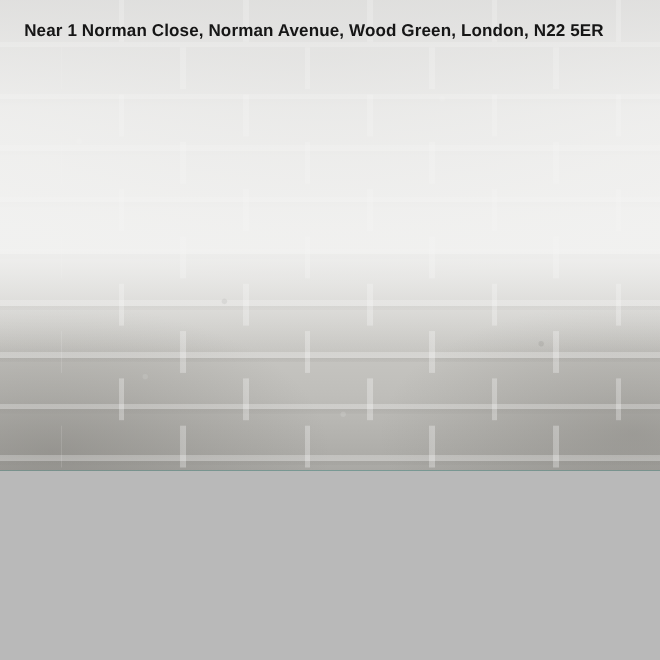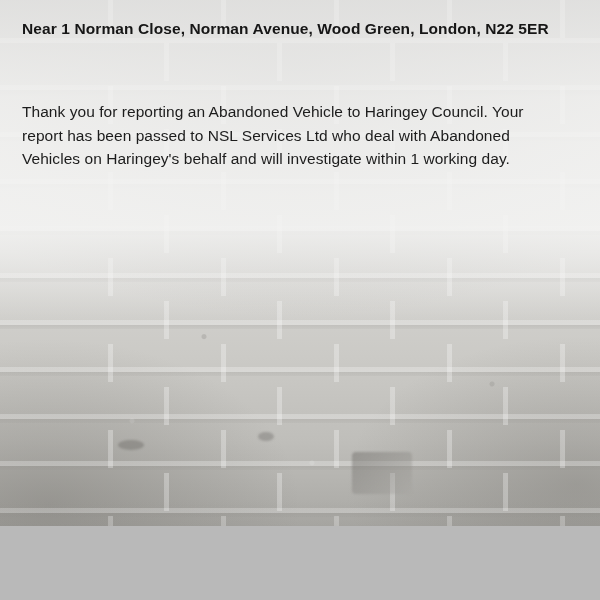--- a/index.html
+++ b/index.html
@@ -10,21 +10,21 @@
     width: 600px;
     height: 600px;
     font-family: "Liberation Sans", sans-serif;
     background: #b9b9b9;
     overflow: hidden;
   }
 
   .report-card {
     position: relative;
     width: 600px;
-    height: 526px;
+    height: 428px;
     overflow: hidden;
     background: #0f766e;
   }
 
   
   .photo-bg {
     position: absolute;
     inset: 0;
     background:
       
@@ -188,17 +188,16 @@
     <div class="scuff-3"></div>
     <div class="scuff-4"></div>
   </div>
 
   <div class="text-wash"></div>
 
   <div class="content">
     <div class="address">Near 1 Norman Close, Norman Avenue, Wood Green, London, N22 5ER</div>
 
     <div class="body-text">
-      <p class="paragraph">Thank you for reporting an Abandoned Vehicle to Haringey Council.  Your report has been passed to NSL Services Ltd who deal with Abandoned Vehicles on Haringey's behalf and will investigate within 1 working day.</p>
     </div>
   </div>
 
 </div>
 
 </body></html>

